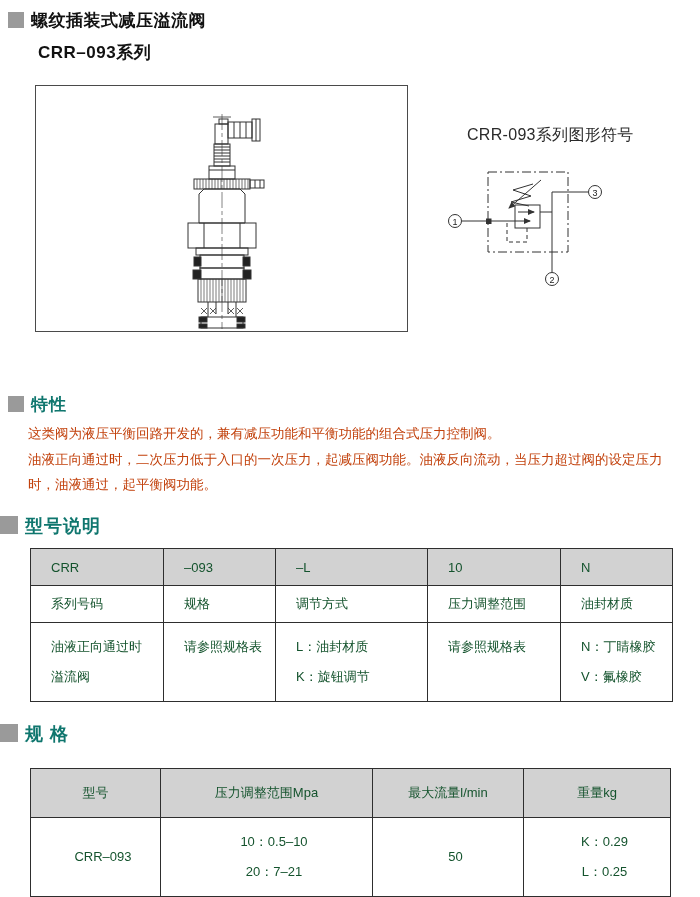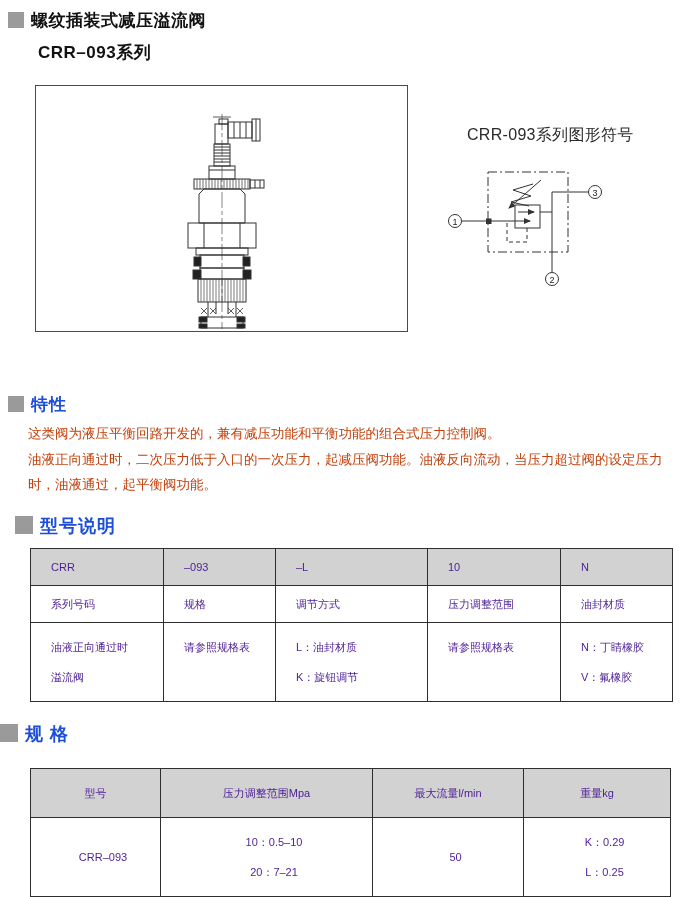--- a/index.html
+++ b/index.html
@@ -6,29 +6,29 @@
   #page{
     position:relative;width:700px;height:897px;background:#ffffff;
     font-family:"Liberation Sans","DejaVu Sans",sans-serif;color:#1c1c1c;
     overflow:hidden;
   }
   .abs{position:absolute;}
   
   .sq{display:inline-block;width:16px;height:16px;background:#9a9a9a;vertical-align:-2px;margin-right:7px;}
   .sq.big{width:18px;height:18px;}
   .h-title{font-size:17px;font-weight:bold;color:#111;letter-spacing:.5px;}
-  .h-sec{font-size:17px;font-weight:bold;color:#1d4ed8;letter-spacing:1px;margin-top:17px;}
+  .h-sec{font-size:17px;font-weight:bold;color:#0f766e;letter-spacing:1px;margin-top:17px;}
   
   #draw-box{left:35px;top:85px;width:371px;height:245px;border:1px solid #4a4a4a;}
   #symbol-caption{left:467px;top:125px;font-size:16px;color:#2a2a2a;letter-spacing:.3px;}
   
   #feat-text{left:28px;top:421px;width:666px;font-size:13.5px;line-height:25.5px;color:#c2410c;}
   
   table{border-collapse:collapse;table-layout:fixed;}
-  td{border:1.5px solid #2e2e2e;font-size:11px;color:#4c1d95;overflow:hidden;}
+  td{border:1.5px solid #2e2e2e;font-size:13px;color:#14532d;overflow:hidden;}
   .ghead{background:#d2d2d2;}
   #model-table{left:30px;top:548px;}
   #model-table td{padding-left:20px;text-align:left;vertical-align:middle;}
   #model-table tr.r1 td{height:34px;}
   #model-table tr.r2 td{height:34px;}
   #model-table tr.r3 td{height:68px;vertical-align:top;padding-top:9px;line-height:30px;}
   #spec-table{left:30px;top:768px;}
   #spec-table td{text-align:center;vertical-align:middle;line-height:30px;}
   #spec-table tr.hd td{height:46px;line-height:18px;}
   #spec-table tr.bd td{height:76px;padding-left:16px;}
@@ -203,21 +203,21 @@
 
   <div class="abs" style="left:8px;top:393px;">
     <span class="sq"></span><span class="h-sec">特性</span>
   </div>
   <div id="feat-text" class="abs">
     <div>这类阀为液压平衡回路开发的，兼有减压功能和平衡功能的组合式压力控制阀。</div>
     <div>油液正向通过时，二次压力低于入口的一次压力，起减压阀功能。油液反向流动，当压力超过阀的设定压力</div>
     <div>时，油液通过，起平衡阀功能。</div>
   </div>
 
-  <div class="abs" style="left:0;top:514px;padding-left:15px;">
+  <div class="abs" style="left:0;top:514px;">
     <span class="sq big"></span><span class="h-sec" style="font-size:18px;">型号说明</span>
   </div>
 
   <table id="model-table" class="abs">
     <colgroup>
       <col style="width:133px">
         <col style="width:112px">
         <col style="width:152px">
         <col style="width:133px">
         <col style="width:112px">

